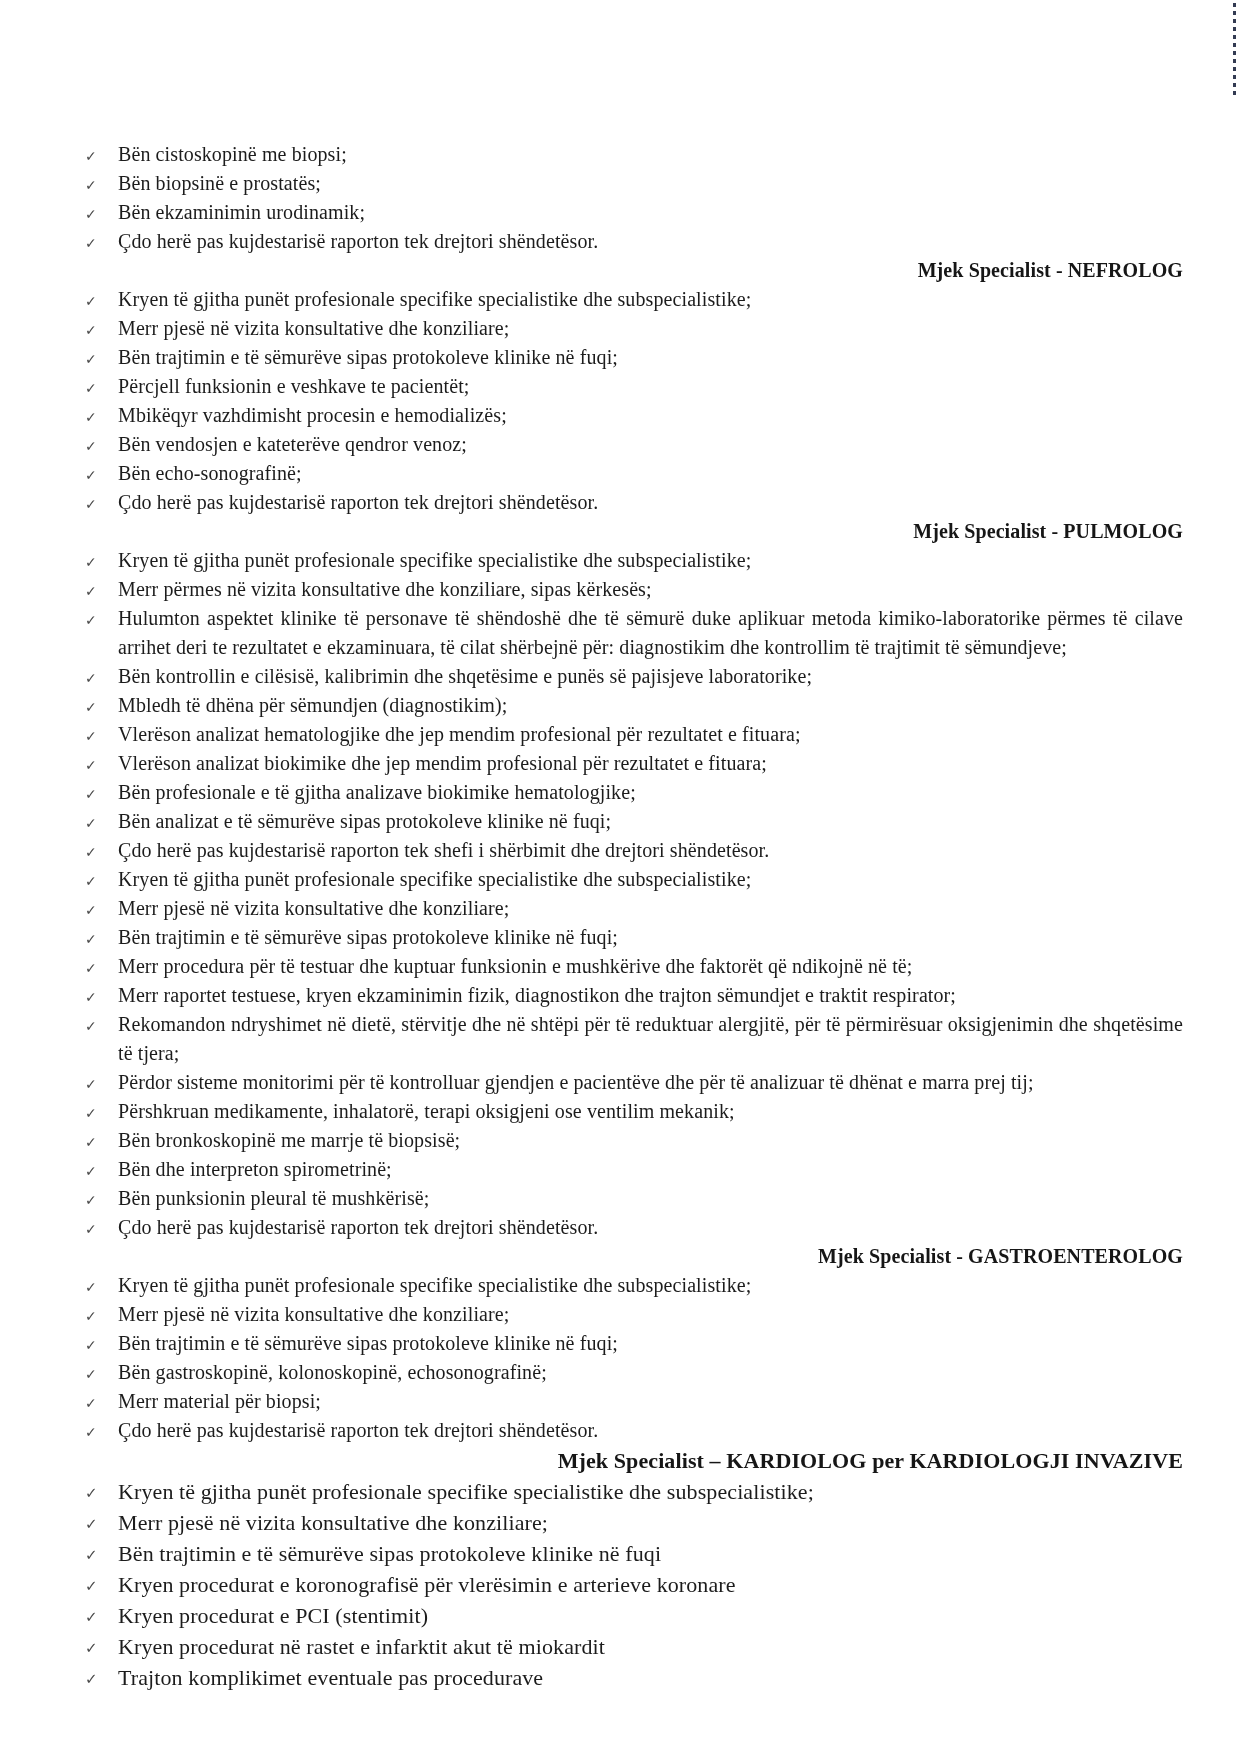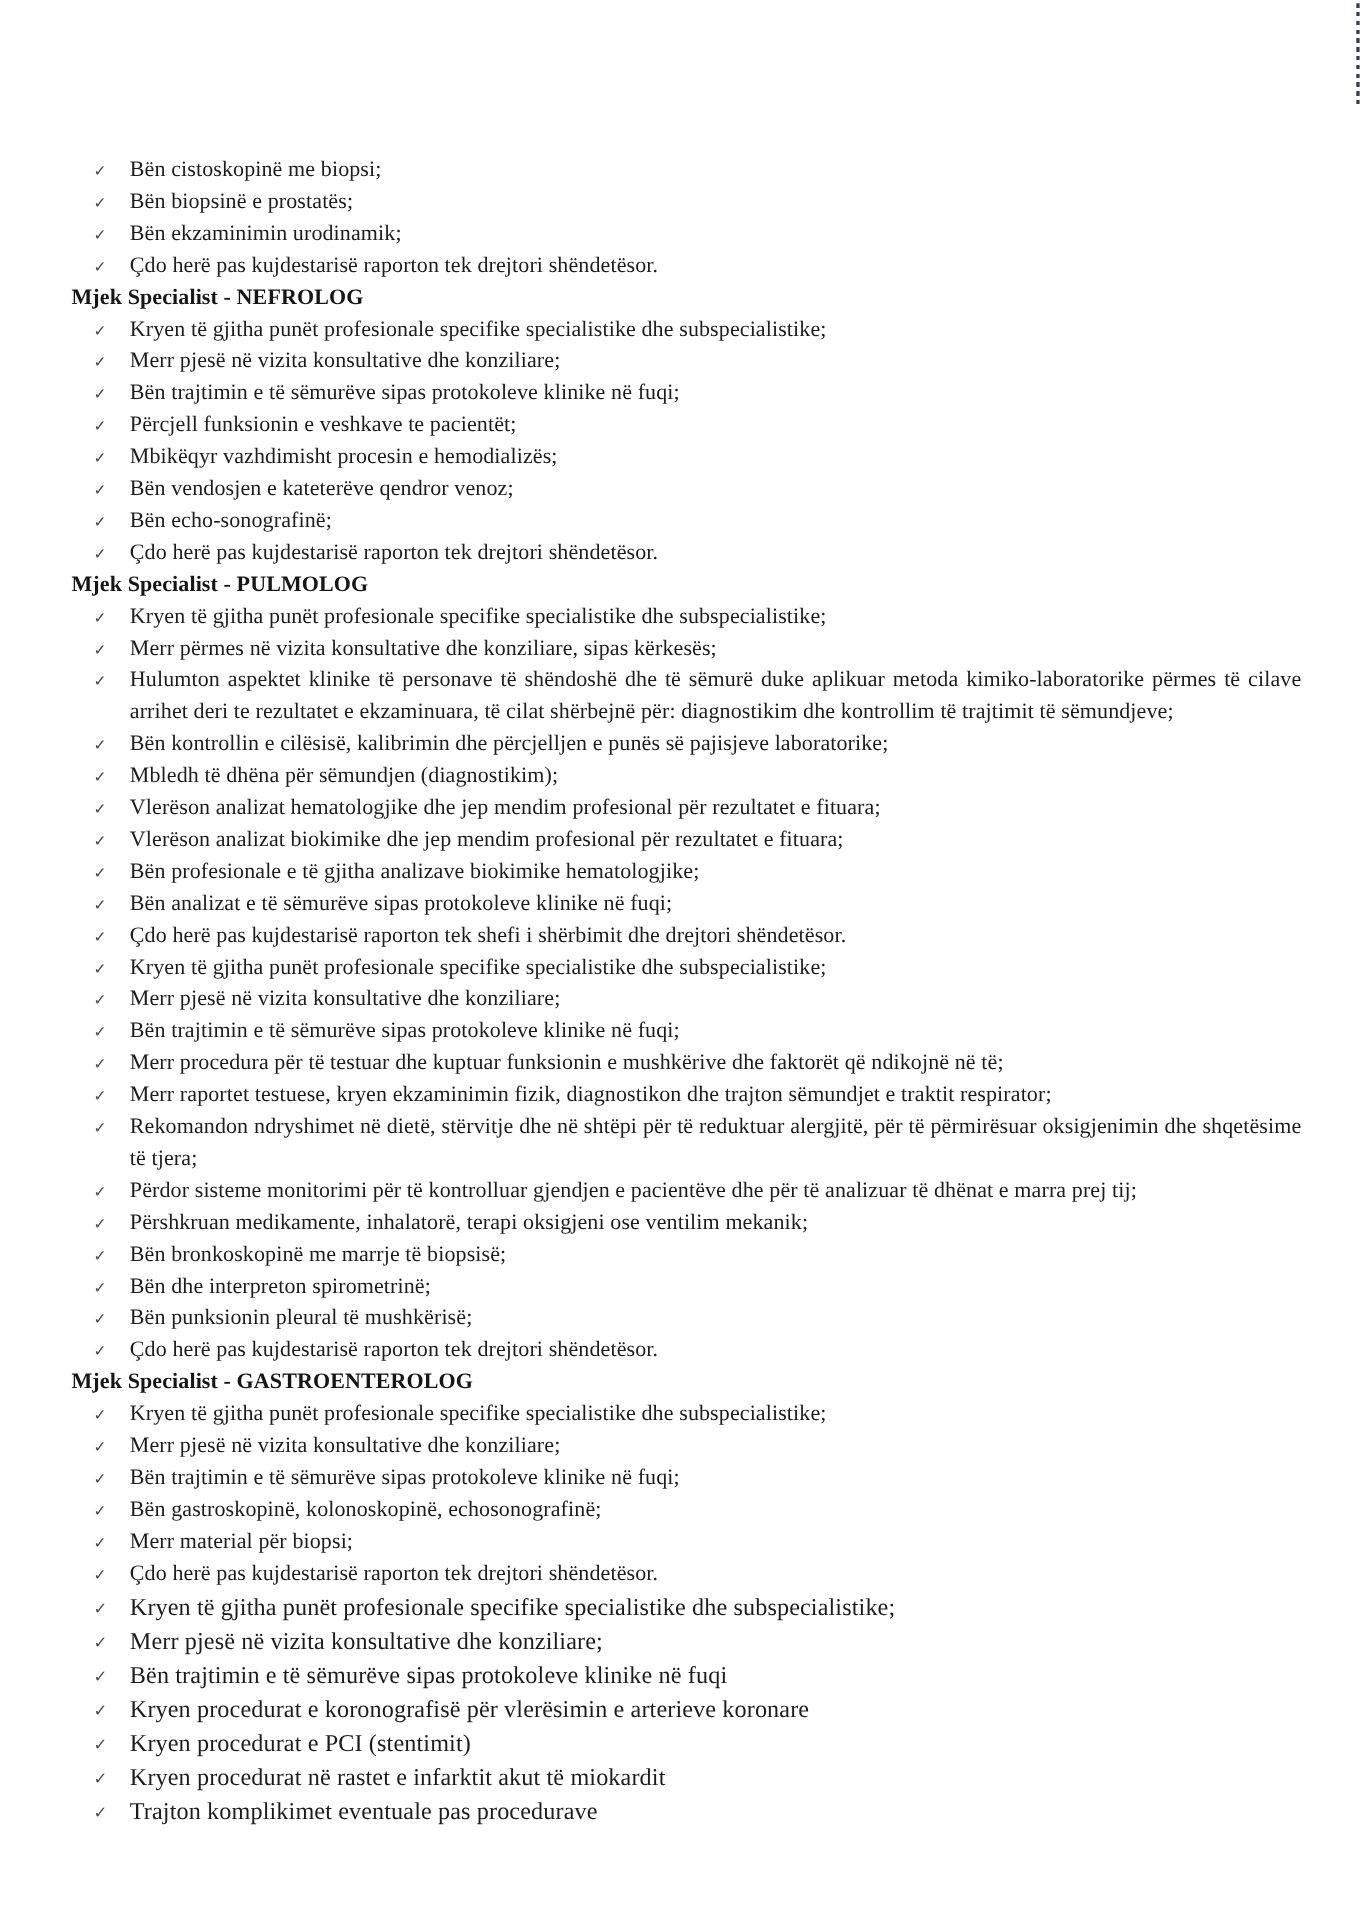--- a/index.html
+++ b/index.html
@@ -30,20 +30,21 @@
     line-height: 29px;
     letter-spacing: 0.1px;
   }
   .section { margin: 0; }
   .section-title {
     font-size: 20px;
     font-weight: 700;
     margin: 0;
     line-height: 29px;
     color: #161616;
+    text-align: right;
   }
   .section-title:empty { display: none; }
   .item-list {
     list-style: none;
     margin: 0;
     padding: 0;
   }
   .item {
     display: flex;
     align-items: flex-start;
@@ -154,21 +155,21 @@
     <span class="item-text">Merr përmes në vizita konsultative dhe konziliare, sipas kërkesës;</span>
   </li>
 
   <li class="item">
     <span class="check">✓</span>
     <span class="item-text">Hulumton aspektet klinike të personave të shëndoshë dhe të sëmurë duke aplikuar metoda kimiko-laboratorike përmes të cilave arrihet deri te rezultatet e ekzaminuara, të cilat shërbejnë për: diagnostikim dhe kontrollim të trajtimit të sëmundjeve;</span>
   </li>
 
   <li class="item">
     <span class="check">✓</span>
-    <span class="item-text">Bën kontrollin e cilësisë, kalibrimin dhe përcjelljen e punës së pajisjeve laboratorike;</span>
+    <span class="item-text">Bën kontrollin e cilësisë, kalibrimin dhe shqetësime e punës së pajisjeve laboratorike;</span>
   </li>
 
   <li class="item">
     <span class="check">✓</span>
     <span class="item-text">Mbledh të dhëna për sëmundjen (diagnostikim);</span>
   </li>
 
   <li class="item">
     <span class="check">✓</span>
     <span class="item-text">Vlerëson analizat hematologjike dhe jep mendim profesional për rezultatet e fituara;</span>
@@ -289,20 +290,21 @@
   </li>
 
   <li class="item">
     <span class="check">✓</span>
     <span class="item-text">Çdo herë pas kujdestarisë raporton tek drejtori shëndetësor.</span>
   </li>
 </ul>
   </section>
 
   <section class="section large">
+    <h2 class="section-title">Mjek Specialist – KARDIOLOG per KARDIOLOGJI INVAZIVE</h2>
     <ul class="item-list">
   <li class="item">
     <span class="check">✓</span>
     <span class="item-text">Kryen të gjitha punët profesionale specifike specialistike dhe subspecialistike;</span>
   </li>
 
   <li class="item">
     <span class="check">✓</span>
     <span class="item-text">Merr pjesë në vizita konsultative dhe konziliare;</span>
   </li>

